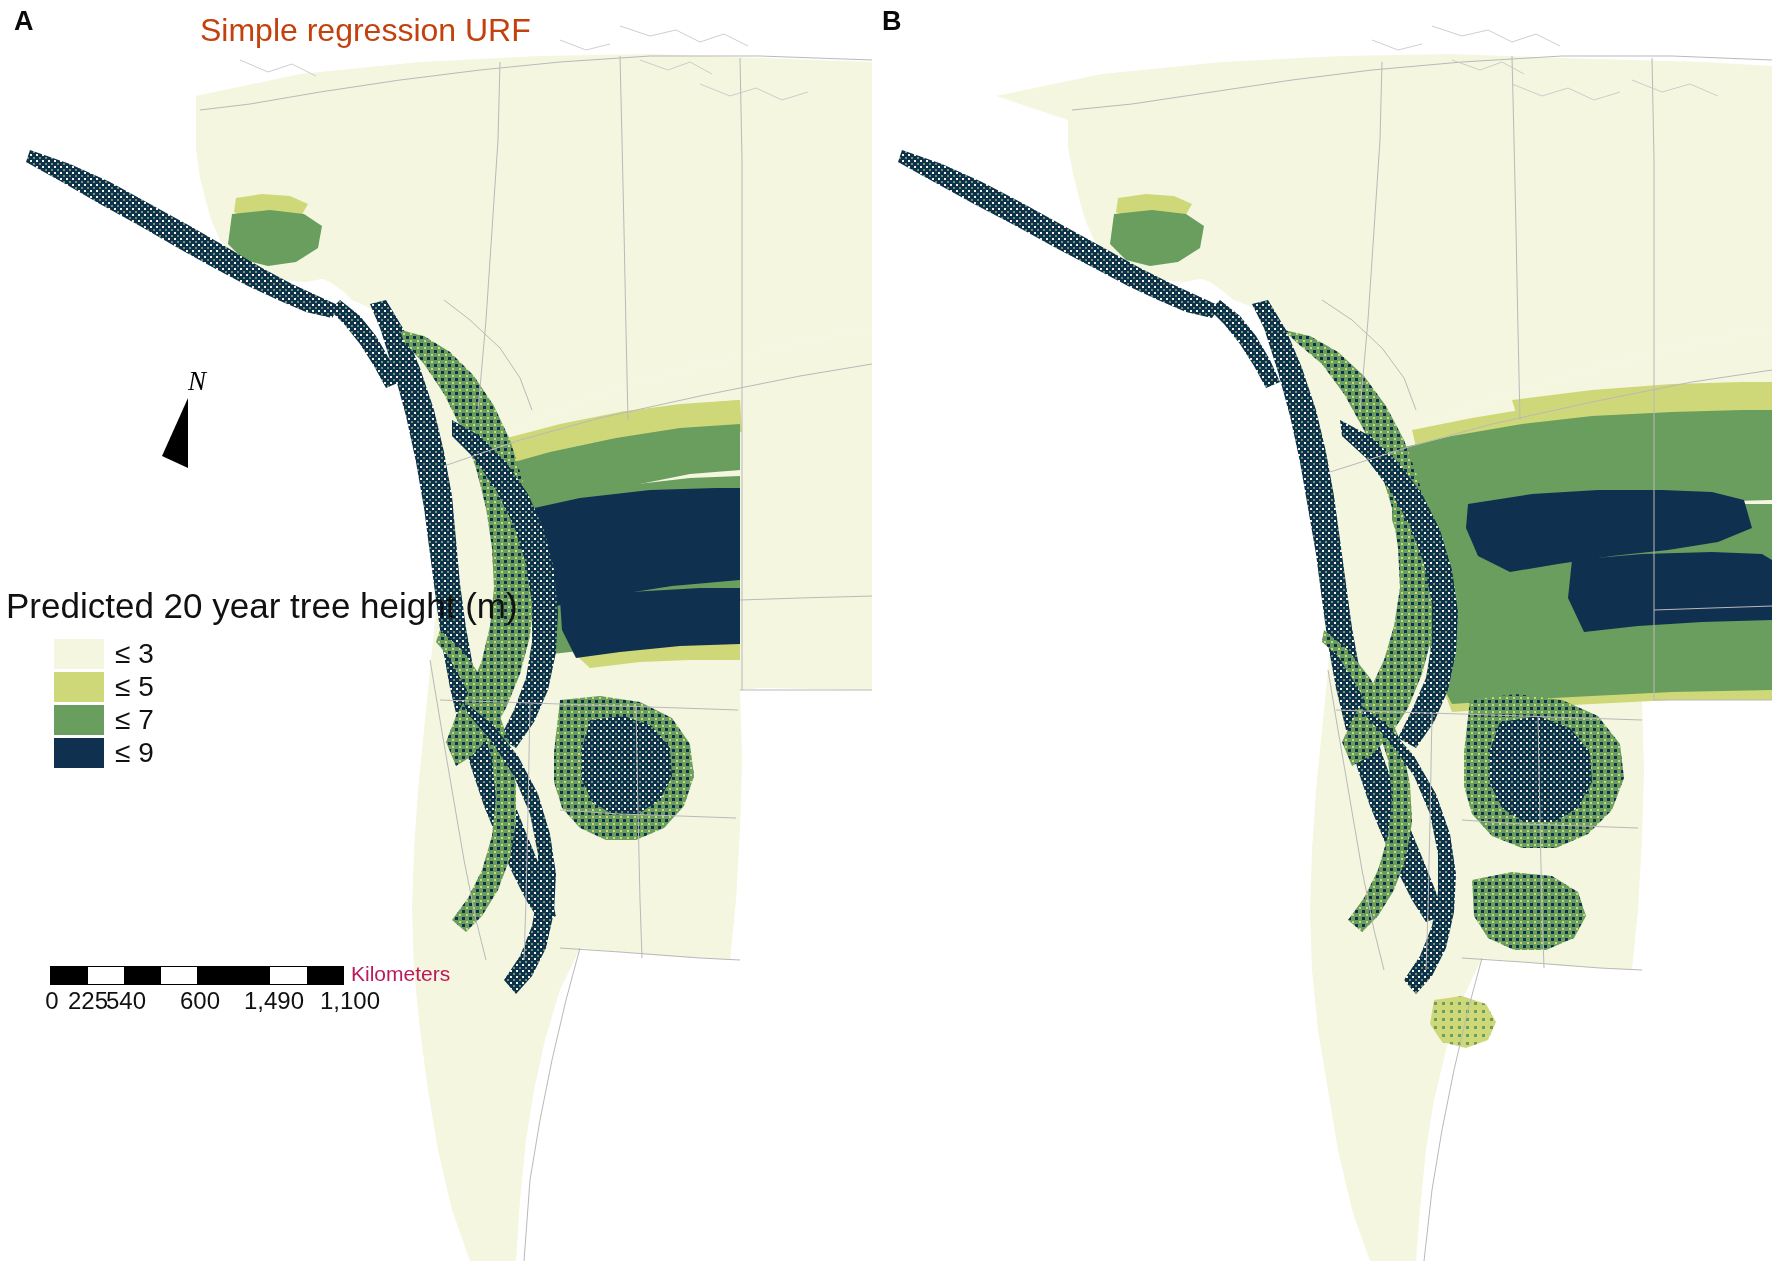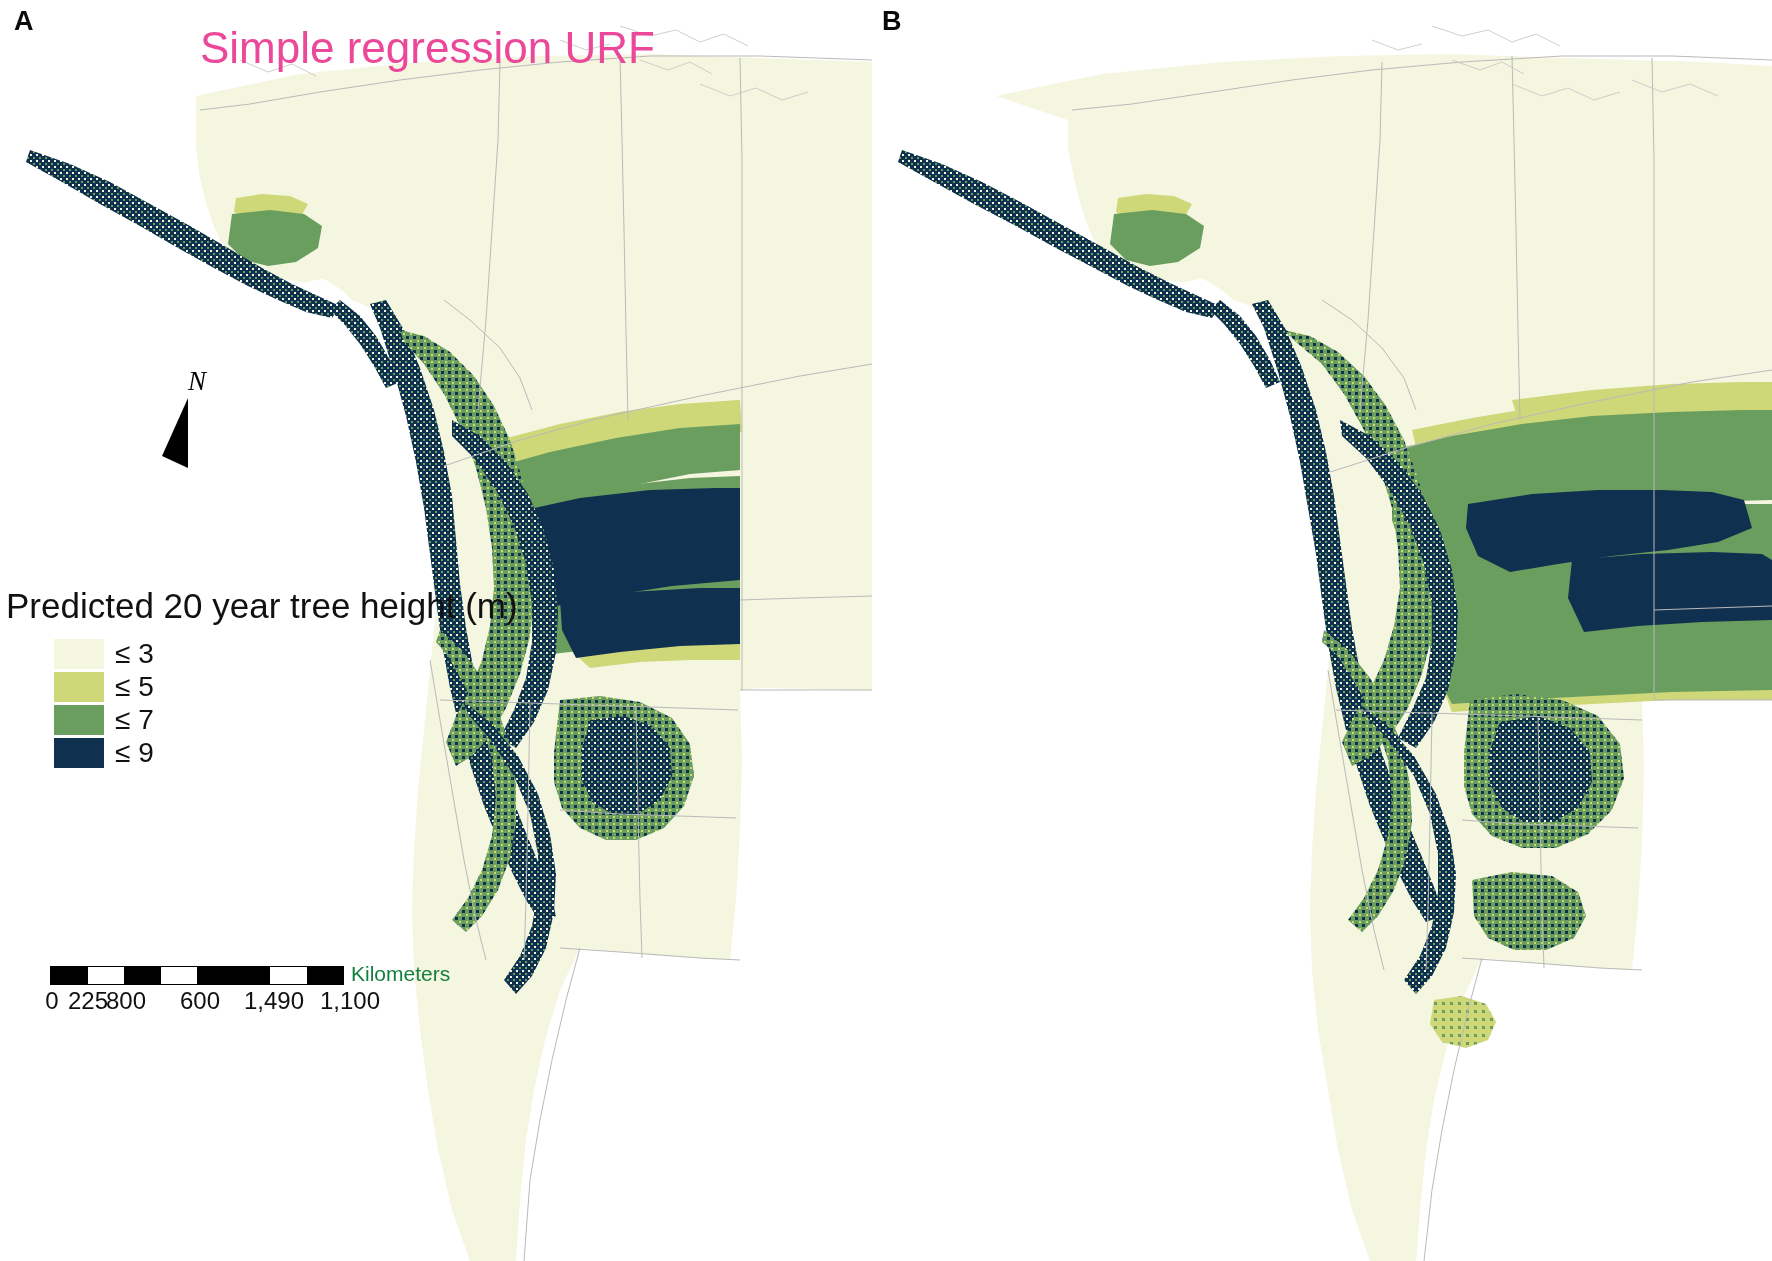--- a/index.html
+++ b/index.html
@@ -37,25 +37,24 @@
     font-size: 27px;
     color: #0a0a0a;
     letter-spacing: 0px;
     line-height: 1;
   }
   .panel-a .panel-letter { left: 14px; top: 8px; }
   .panel-b .panel-letter { left: 10px; top: 8px; }
 
   .panel-title {
     position: absolute;
-    font-size: 44px;
-    color: #ec4899;
+    font-size: 32px;
+    color: #c2410c;
     line-height: 1;
     white-space: nowrap;
-    margin-top: 12px;
   }
   .panel-a .panel-title { left: 200px; top: 14px; }
   .panel-b .panel-title { left: 138px; top: 14px; }
 
   
   .map-canvas {
     position: absolute;
     left: 0;
     top: 0;
     width: 100%;
@@ -131,21 +130,21 @@
     display: flex;
   }
   .sb-seg { height: 100%; }
   .sb-black { background: #000000; }
   .sb-white { background: #ffffff; }
   .scalebar-units {
     position: absolute;
     left: 300px;
     top: -4px;
     font-size: 21px;
-    color: #15803d;
+    color: #be185d;
     line-height: 1;
     white-space: nowrap;
   }
   .scalebar-ticks {
     position: relative;
     height: 30px;
     width: 400px;
     margin-top: 4px;
   }
   .sb-tick {
@@ -356,21 +355,21 @@
         <div class="sb-seg sb-black" style="width:12.5%"></div>
         <div class="sb-seg sb-white" style="width:12.5%"></div>
         <div class="sb-seg sb-black" style="width:25%"></div>
         <div class="sb-seg sb-white" style="width:12.5%"></div>
         <div class="sb-seg sb-black" style="width:12.5%"></div>
         <div class="scalebar-units">Kilometers</div>
       </div>
       <div class="scalebar-ticks">
         <span class="sb-tick" style="left:2px">0</span>
         <span class="sb-tick" style="left:38px">225</span>
-        <span class="sb-tick" style="left:76px">800</span>
+        <span class="sb-tick" style="left:76px">540</span>
         <span class="sb-tick" style="left:150px">600</span>
         <span class="sb-tick" style="left:224px">1,490</span>
         <span class="sb-tick" style="left:300px">1,100</span>
       </div>
     </div>
   </div>
 
   <div class="panel panel-b">
 
     <div class="map-canvas">

